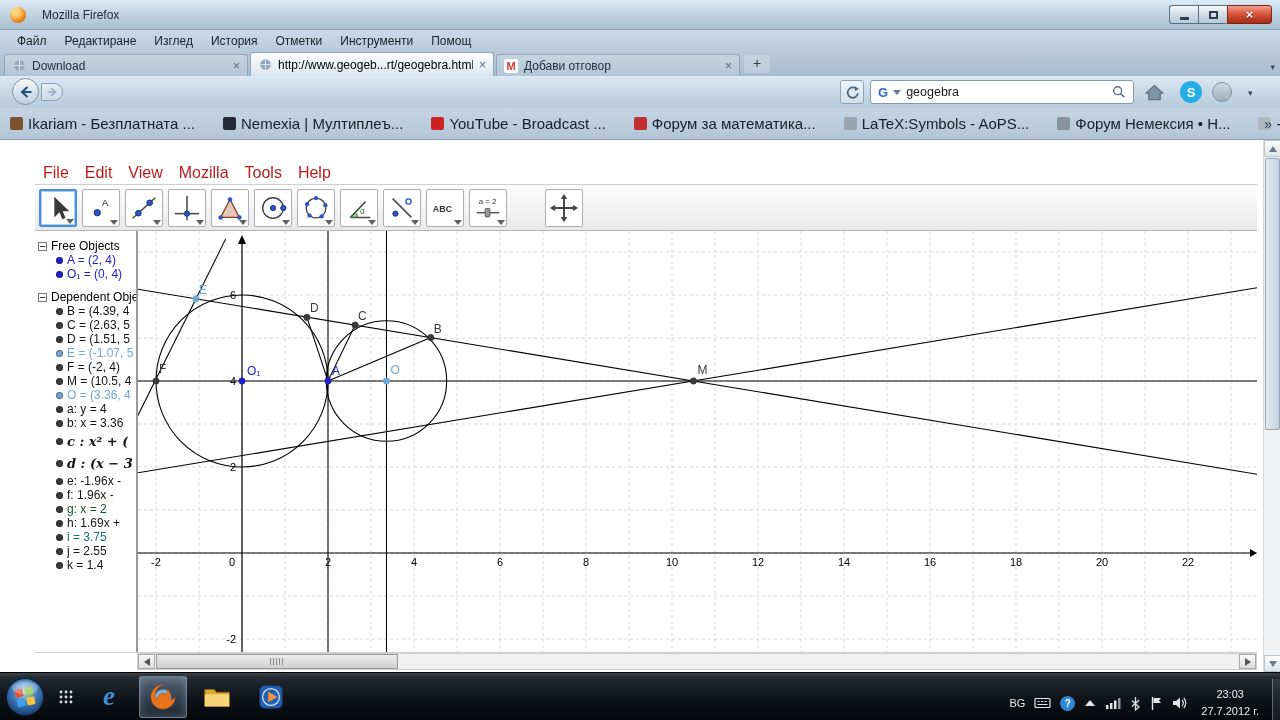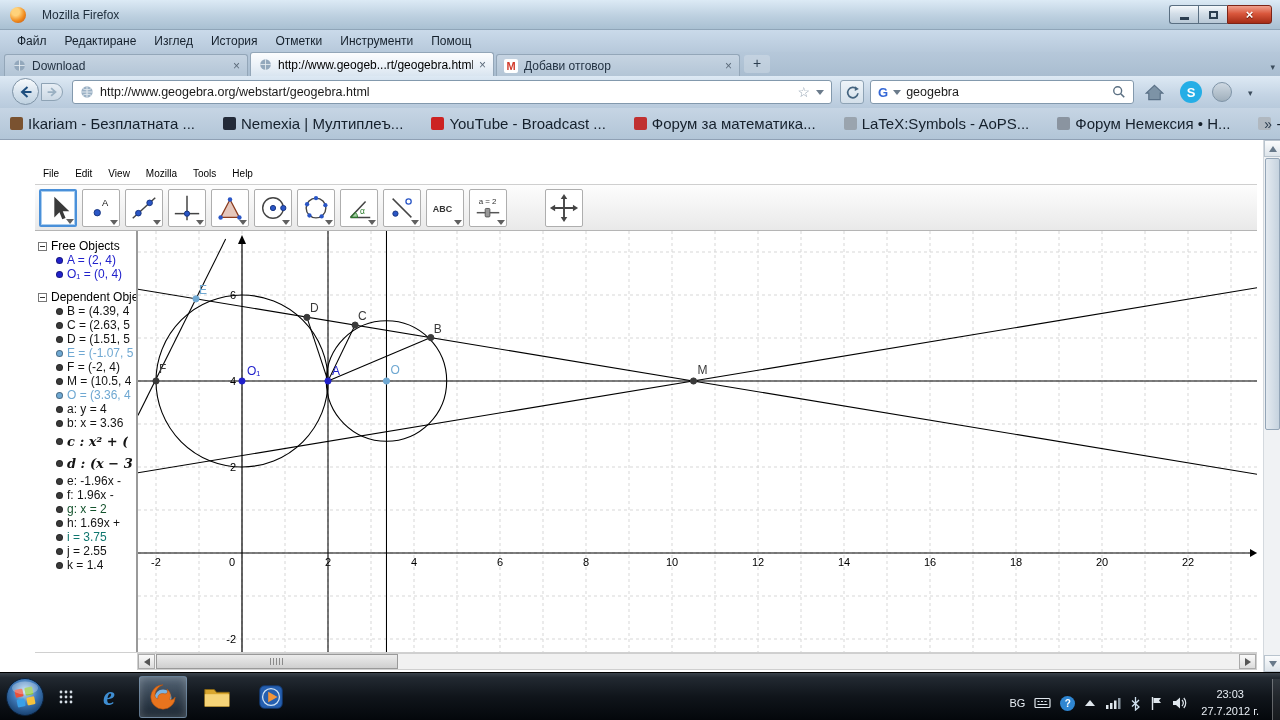--- a/index.html
+++ b/index.html
@@ -73,21 +73,21 @@
     background:linear-gradient(#c6d5e4,#b2c5d7); border-bottom:1px solid #8fa0b4;
     display:flex; align-items:center; padding-left:10px; }
   .bookmarks { display:flex; align-items:center; gap:28px; font-size:15px; color:#15202c; white-space:nowrap; }
   .bm-item { display:flex; align-items:center; gap:5px; }
   .bm-ico { width:13px; height:13px; border-radius:2px; flex:0 0 auto; }
   .bm-overflow { position:absolute; right:8px; font-size:14px; color:#2c3e50; }
 
   
   .content { position:absolute; left:0; top:140px; width:1280px; height:532px; background:#fff; }
   .applet { position:absolute; left:35px; top:22px; width:1222px; height:508px; }
-  .gg-menubar { height:22px; display:flex; align-items:center; font-size:10px; color:#000000; }
+  .gg-menubar { height:22px; display:flex; align-items:center; font-size:16px; color:#b91c1c; }
   .gg-menu-item { padding:2px 8px; }
   .gg-toolbar { height:47px; position:relative; background:linear-gradient(#fdfdfd,#e9e9e9);
     border-top:1px solid #cfcfcf; border-bottom:1px solid #b5b5b5; display:flex; align-items:center; }
   .gg-tools { display:flex; align-items:center; gap:5px; padding-left:4px; }
   .gg-tool { width:38px; height:38px; background:#fff; border:1px solid #aeaeae; border-radius:2px; position:relative; }
   .gg-tool.selected { border:2px solid #4a90d9; box-shadow:inset 0 0 0 1px #a9cdef; }
   .gg-tool.lastgap { margin-left:33px; }
   .gg-tool svg { position:absolute; left:3px; top:3px; width:30px; height:30px; }
   .gg-drop { position:absolute; right:1px; bottom:1px; width:0; height:0;
     border-left:4px solid transparent; border-right:4px solid transparent; border-top:5px solid #606060; }
@@ -219,29 +219,20 @@
   <div class="navbar">
     <div class="navbtn back-btn">
       <svg width="16" height="16" viewBox="0 0 16 16">
           <path d="M9.5 3 L4 8 L9.5 13 M4 8 H13.5" stroke="#1e4e7e" stroke-width="2" fill="none"></path>
         </svg>
     </div>
     <div class="navbtn fwd-btn">
       <svg width="14" height="14" viewBox="0 0 16 16">
           <path d="M7 3.5 L12 8 L7 12.5 M3 8 H11.5" stroke="#9ab0c2" stroke-width="2" fill="none"></path>
         </svg>
-    </div>
-    <div class="urlbar">
-      <svg width="14" height="14" viewBox="0 0 16 16">
-          <circle cx="8" cy="8" r="6.5" fill="#9ab0c4"></circle>
-          <path d="M1.5 8 H14.5 M8 1.5 V14.5 M3 4 C5 6 11 6 13 4 M3 12 C5 10 11 10 13 12" stroke="#e9eff4" stroke-width="1" fill="none"></path>
-        </svg>
-      <input value="http://www.geogebra.org/webstart/geogebra.html" style="">
-      <span class="star-glyph">☆</span>
-      <span class="mini-drop"></span>
     </div>
     <div class="navbtn reload-btn">
       <svg width="15" height="15" viewBox="0 0 16 16">
           <path d="M12.5 4.5 A5.5 5.5 0 1 0 13.8 8.8" stroke="#44647f" stroke-width="1.8" fill="none"></path>
           <polygon points="10.6,1.4 14.8,4.2 10.4,6.4" fill="#44647f"></polygon>
         </svg>
     </div>
     <div class="searchbox">
       <span class="g-logo">G</span>
       <span class="mini-drop"></span>

